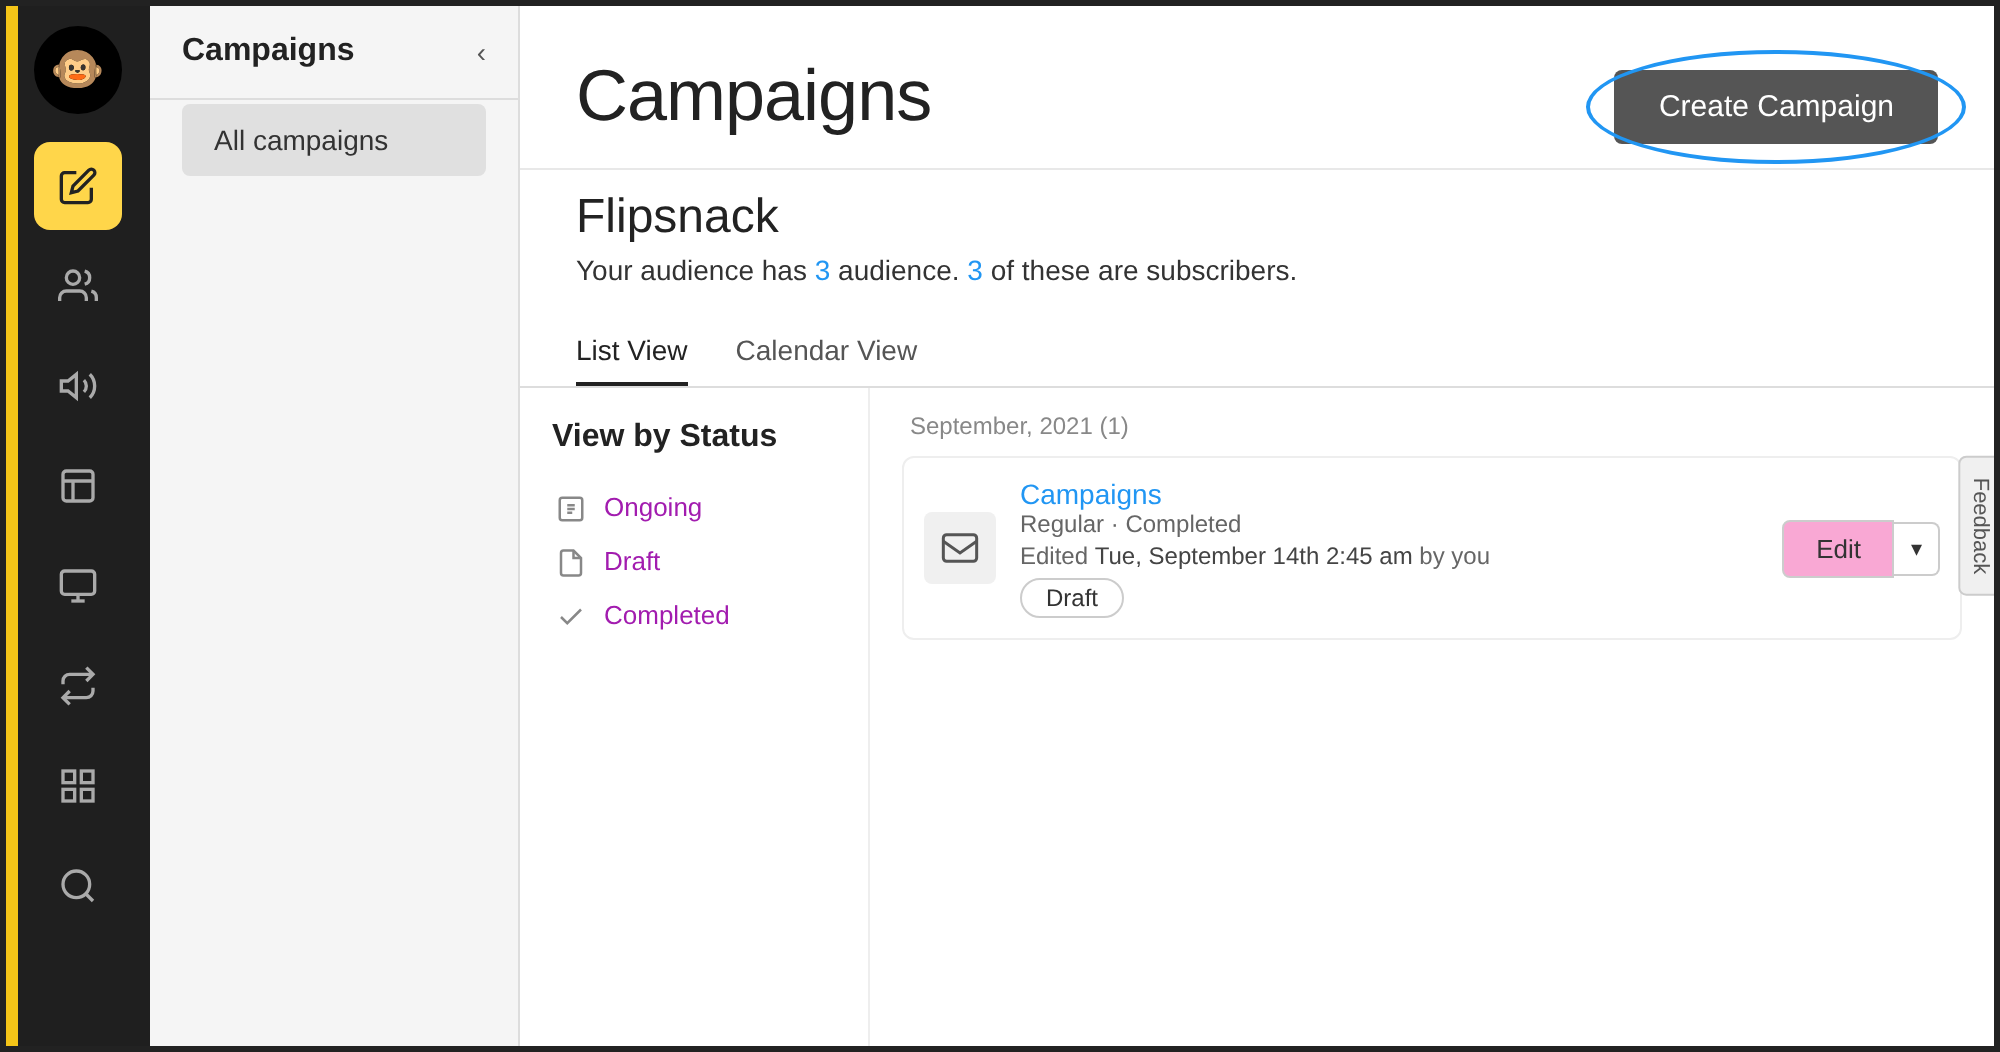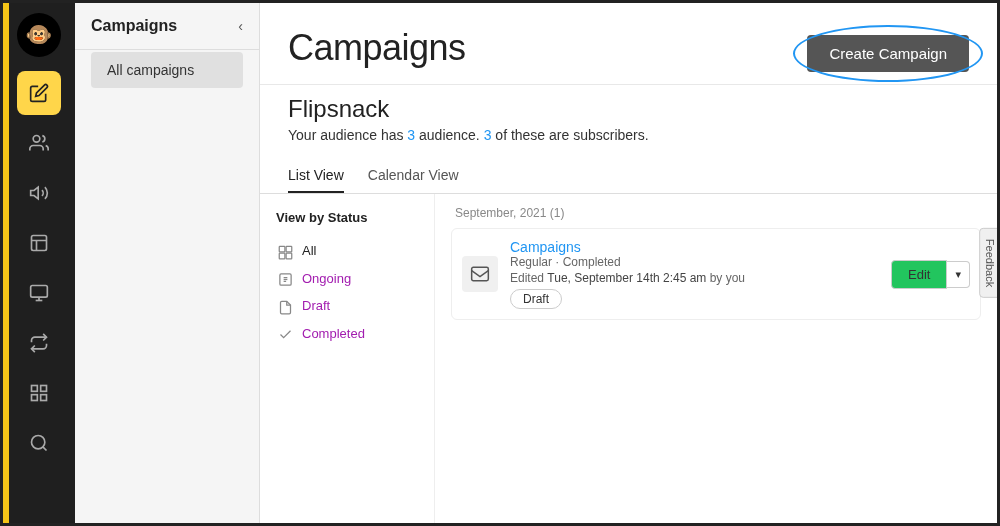--- a/index.html
+++ b/index.html
@@ -204,21 +204,21 @@
     }
 
     
     .status-sidebar {
       width: 175px;
       padding: 16px 16px;
       flex-shrink: 0;
       border-right: 1px solid #eee;
     }
     .status-title {
-      font-size: 13px;
+      font-size: 16px;
       font-weight: 600;
       color: #222;
       margin-bottom: 12px;
     }
     .status-item {
       display: flex;
       align-items: center;
       gap: 8px;
       padding: 5px 0;
       font-size: 13px;
@@ -300,21 +300,21 @@
       color: #333;
       background: #fff;
       margin-top: 4px;
     }
     .edit-btn-group {
       display: flex;
       align-items: center;
       flex-shrink: 0;
     }
     .edit-btn {
-      background: #22c55e;
+      background: #f9a8d4;
       border: 1px solid #ccc;
       padding: 6px 16px;
       font-size: 13px;
       border-radius: 4px 0 0 4px;
       cursor: pointer;
       color: #333;
     }
     .edit-chevron {
       background: #fff;
       border: 1px solid #ccc;
@@ -447,31 +447,20 @@
       <div class="tab">
         <span>Calendar View</span>
       </div>
     </div>
 
     <div class="content-area">
 
       <div class="status-sidebar">
         <div class="status-title">View by Status</div>
 
-        <div class="status-item active-status">
-          <span class="s-icon">
-            <svg width="15" height="15" viewBox="0 0 24 24" fill="none" stroke="#888" stroke-width="2">
-                <rect x="2" y="2" width="9" height="9" rx="1"></rect>
-                <rect x="13" y="2" width="9" height="9" rx="1"></rect>
-                <rect x="2" y="13" width="9" height="9" rx="1"></rect>
-                <rect x="13" y="13" width="9" height="9" rx="1"></rect>
-              </svg>
-          </span>
-          <span>All</span>
-        </div>
 
         <div class="status-item">
           <span class="s-icon">
             <svg width="15" height="15" viewBox="0 0 24 24" fill="none" stroke="#888" stroke-width="2">
                 <rect x="3" y="3" width="18" height="18" rx="2"></rect>
                 <line x1="9" y1="9" x2="15" y2="9"></line>
                 <line x1="9" y1="12" x2="15" y2="12"></line>
                 <line x1="9" y1="15" x2="13" y2="15"></line>
               </svg>
           </span>

